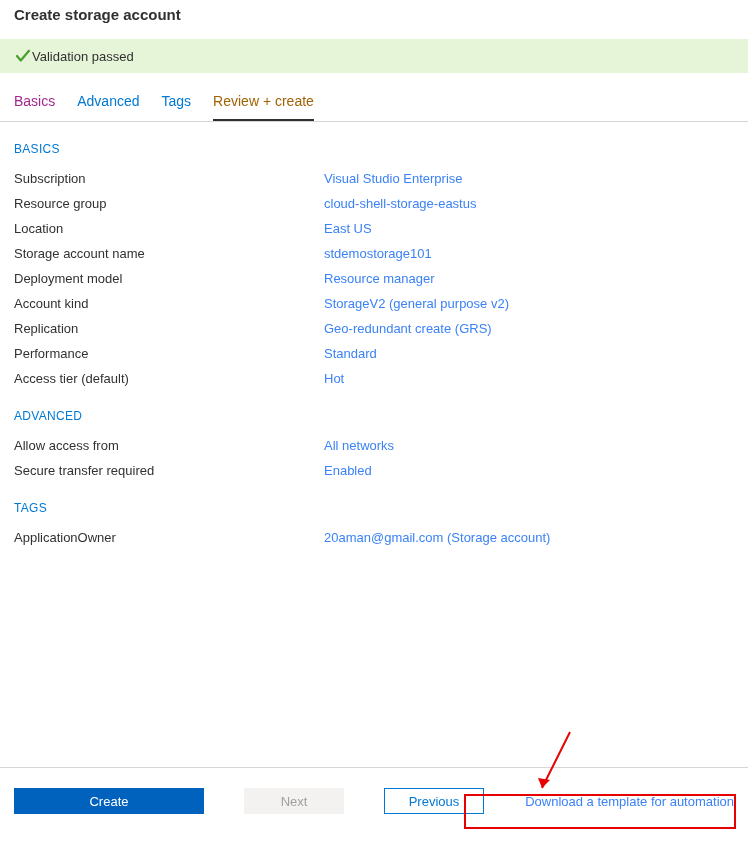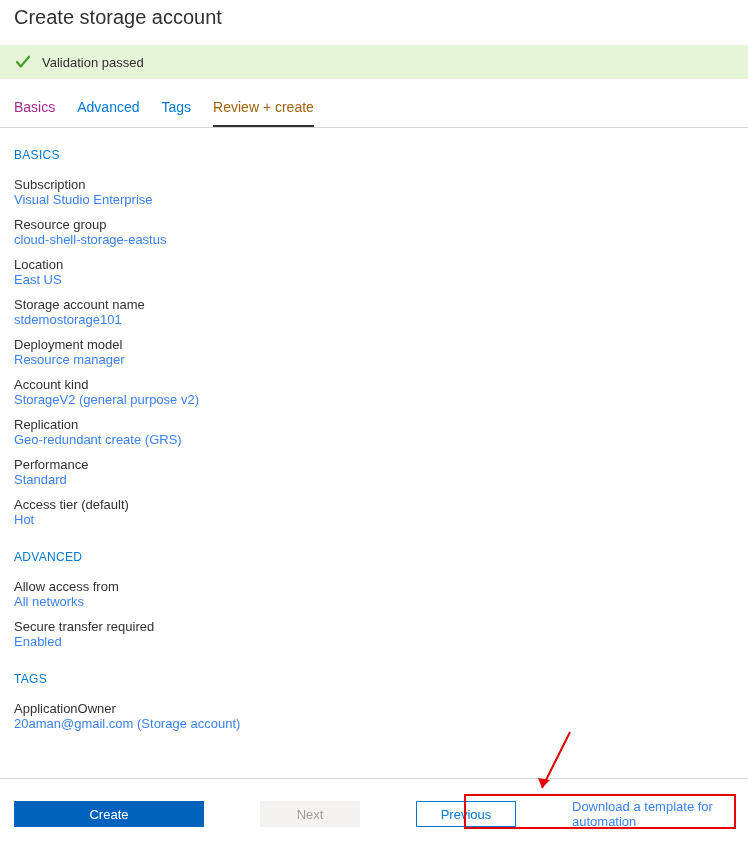--- a/index.html
+++ b/index.html
@@ -6,31 +6,30 @@
     body {
       font-family: "Segoe UI", Tahoma, Arial, sans-serif;
       font-size: 13px;
       color: #323130;
       background: #fff;
       width: 748px;
       height: 843px;
       position: relative;
     }
     .page-title {
-      font-size: 20px;
-      font-weight: 400;
+      font-size: 15px;
+      font-weight: 700;
       padding: 6px 14px 16px 14px;
       color: #323130;
     }
     .validation-bar {
       background: #e6f4d8;
       display: flex;
       align-items: center;
       padding: 8px 14px;
-      gap: 10px;
     }
     .validation-bar svg { width: 18px; height: 18px; flex: 0 0 auto; }
     .validation-text { color: #323130; }
     .tabs {
       display: flex;
       gap: 22px;
       padding: 20px 14px 0 14px;
       border-bottom: 1px solid #d6d6d6;
     }
     .tab {
@@ -50,35 +49,34 @@
       color: #0078d4;
       font-size: 12px;
       letter-spacing: .3px;
       font-weight: 400;
       margin: 18px 0 10px 0;
     }
     .content .section-head:first-child { margin-top: 0; }
     .kv-row {
       display: flex;
       padding: 5px 0;
-      flex-direction: column;
     }
     .kv-key {
       width: 310px;
       color: #323130;
     }
     .kv-val { color: #3b82f6; }
     .footer {
       position: absolute;
       left: 0; right: 0; bottom: 0;
       border-top: 1px solid #d6d6d6;
-      padding: 20px 14px 14px 14px;
+      padding: 20px 14px 29px 14px;
       display: flex;
       align-items: center;
-      gap: 56px;
+      gap: 40px;
     }
     .btn {
       height: 26px;
       min-width: 100px;
       padding: 0 22px;
       font-size: 13px;
       border: 1px solid transparent;
       cursor: pointer;
       display: inline-flex;
       align-items: center;

